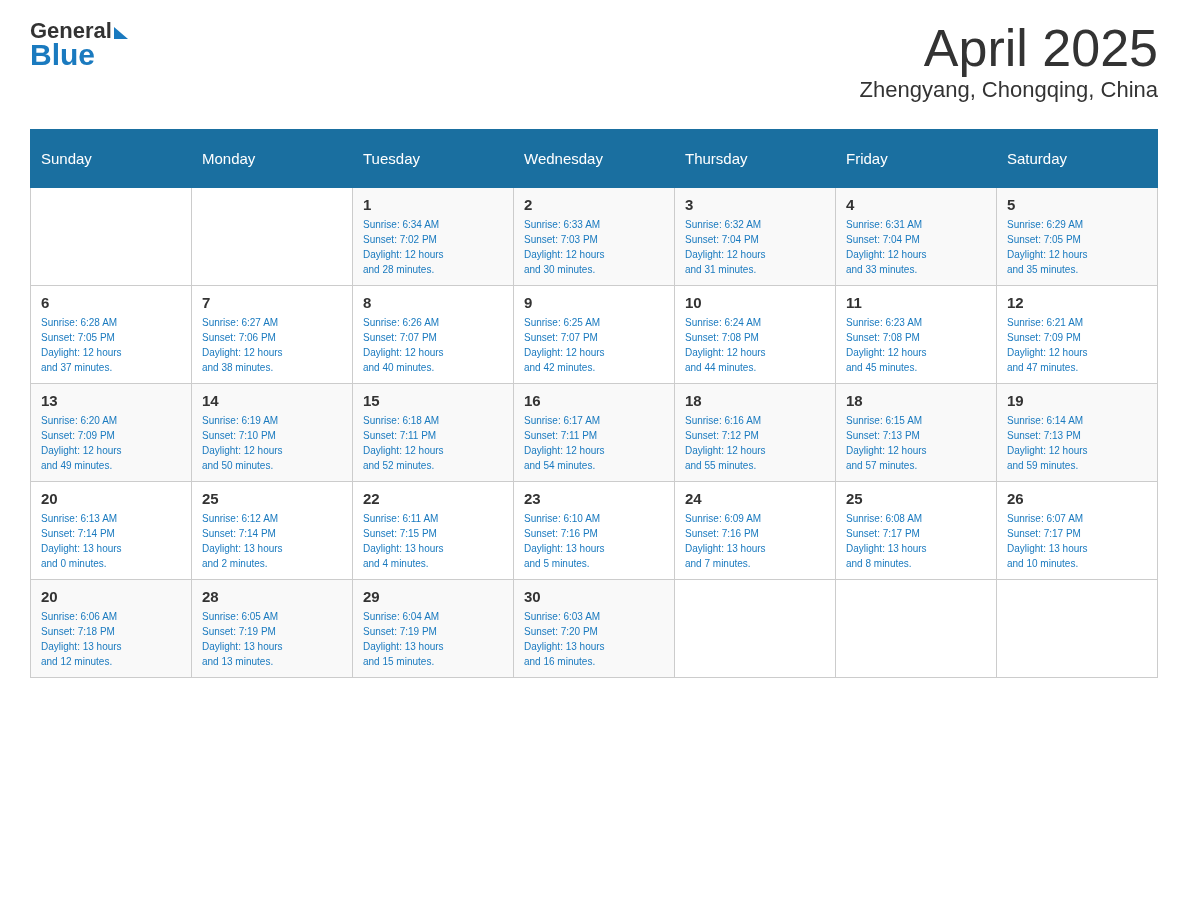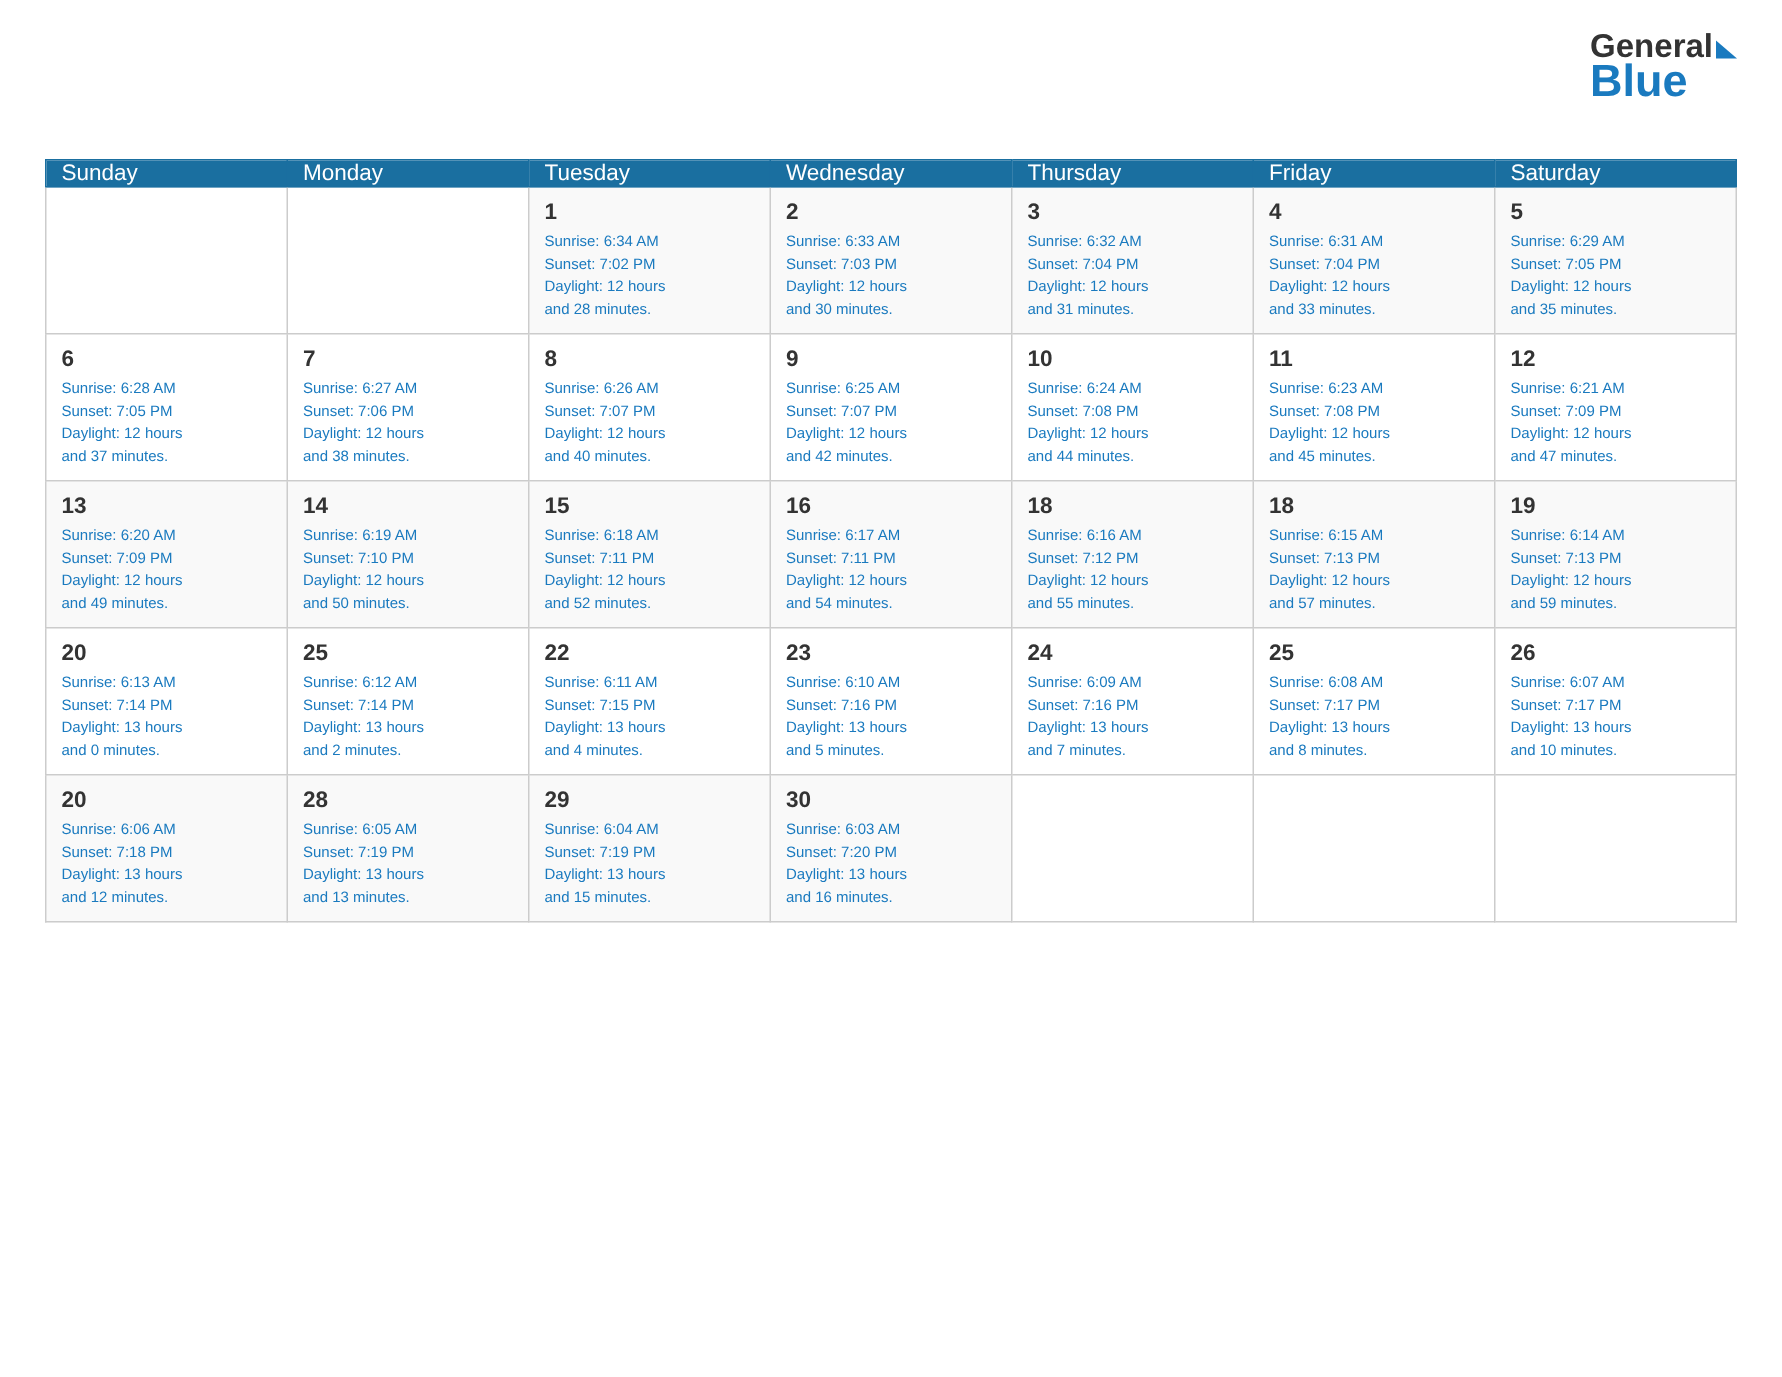--- a/index.html
+++ b/index.html
@@ -6,23 +6,23 @@
     body {
       font-family: Arial, sans-serif;
       background: #fff;
       color: #333;
       width: 1188px;
       min-height: 918px;
       padding: 20px 30px;
     }
     .header {
       display: flex;
-      justify-content: flex-end;
+      justify-content: space-between;
       align-items: flex-start;
-      margin-bottom: 36px;
+      margin-bottom: 26px;
     }
     .logo-text {
       font-size: 22px;
       font-weight: bold;
       color: #333;
       line-height: 1;
     }
     .logo-triangle {
       width: 0;
       height: 0;
@@ -64,21 +64,21 @@
     }
     .calendar {
       width: 100%;
       border-collapse: collapse;
     }
     .calendar thead tr th {
       background-color: #1a6fa0;
       color: #fff;
       font-size: 15px;
       font-weight: normal;
-      padding: 0 10px;
+      padding: 20px 10px;
       text-align: left;
       border: 1px solid #1a6fa0;
     }
     .calendar tbody tr td {
       border: 1px solid #ccc;
       vertical-align: top;
       padding: 8px 10px;
       width: calc(100% / 7);
       min-height: 100px;
       font-size: 13px;
@@ -111,20 +111,24 @@
 </head>
 <body>
 
 <div class="header">
   <div class="logo-wrapper">
     <div class="logo-line1">
       <span class="logo-text">General</span>
       <span class="logo-triangle"></span>
     </div>
     <div class="logo-line2">Blue</div>
+  </div>
+  <div class="title-block">
+    <h1>April 2025</h1>
+    <h2>Zhengyang, Chongqing, China</h2>
   </div>
 </div>
 
 <table class="calendar">
   <thead>
     <tr>
     <th>Sunday</th>
         <th>Monday</th>
         <th>Tuesday</th>
         <th>Wednesday</th>

